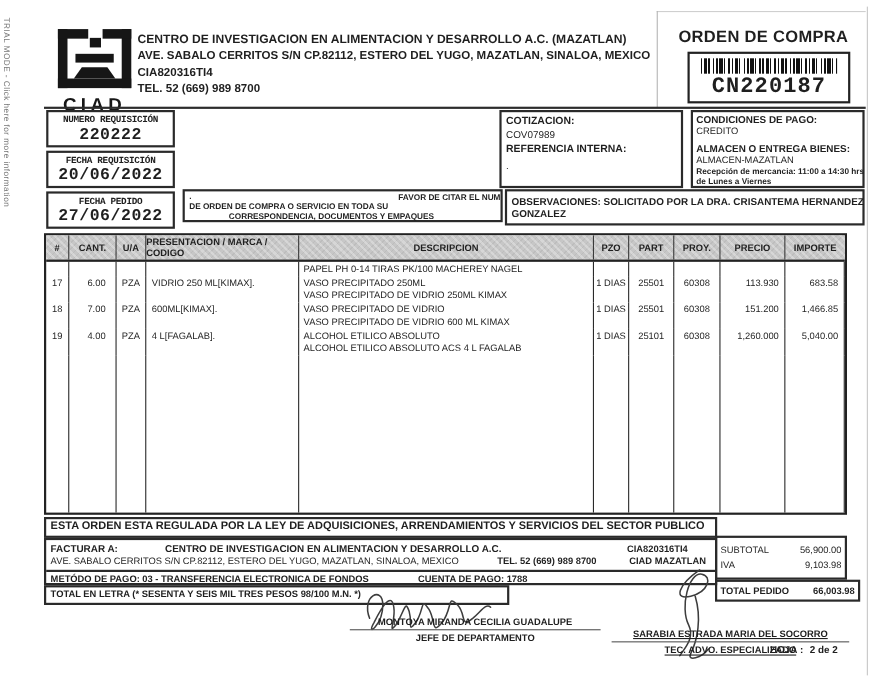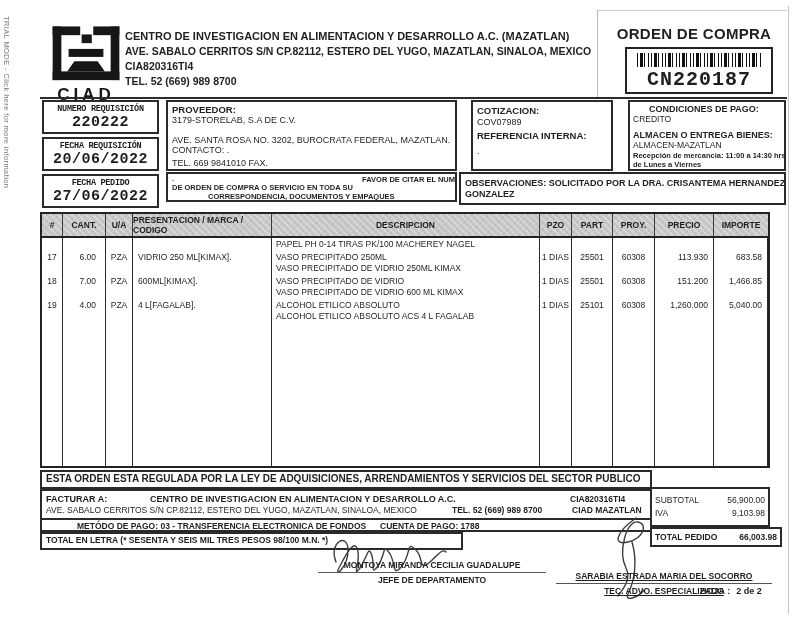--- a/index.html
+++ b/index.html
@@ -126,44 +126,37 @@
   </div>
   <div class="rq-box" style="top:137px;height:34px;">
     <div class="rq-label">FECHA REQUISICIÓN</div>
     <div class="rq-value">20/06/2022</div>
   </div>
   <div class="rq-box" style="top:174px;height:34px;">
     <div class="rq-label">FECHA PEDIDO</div>
     <div class="rq-value">27/06/2022</div>
   </div>
 
-  <div class="ibox" style="left:166px;top:100px;width:291px;height:71px;">
-    <div class="line f95 b" style="left:4px;top:2px;">PROVEEDOR:</div>
-    <div class="line f9" style="left:4px;top:13px;">3179-STORELAB, S.A DE C.V.</div>
-    <div class="line f9" style="left:4px;top:33px;">AVE. SANTA ROSA NO. 3202, BUROCRATA FEDERAL, MAZATLAN.</div>
-    <div class="line f9" style="left:4px;top:43px;">CONTACTO: .</div>
-    <div class="line f9 pre" style="left:4px;top:56px;">TEL.  669 9841010      FAX.</div>
-  </div>
 
   <div class="ibox" style="left:166px;top:172px;width:291px;height:30px;">
     <div class="line f75 b" style="left:4px;top:0px;">.</div>
     <div class="line f75 b" style="right:0px;top:1px;">FAVOR DE CITAR EL NUM</div>
     <div class="line f75 b" style="left:4px;top:9px;">DE ORDEN DE COMPRA O SERVICIO EN TODA SU</div>
     <div class="line f75 b" style="left:40px;top:18px;">CORRESPONDENCIA, DOCUMENTOS Y EMPAQUES</div>
   </div>
 
-  <div class="ibox" style="left:471px;top:100px;width:142px;height:71px;padding-left:44px;">
+  <div class="ibox" style="left:454px;top:100px;width:167px;height:71px;padding-left:44px;">
     <div class="line f95 b" style="left:4px;top:3px;">COTIZACION:</div>
     <div class="line f9" style="left:4px;top:15px;">COV07989</div>
     <div class="line f95 b" style="left:4px;top:28px;">REFERENCIA INTERNA:</div>
     <div class="line f9" style="left:4px;top:44px;">.</div>
   </div>
 
   <div class="ibox" style="left:628px;top:100px;width:158px;height:71px;">
-    <div class="line f9 b" style="left:19px;top:2px;">CONDICIONES DE PAGO:</div>
+    <div class="line f9 b" style="left:3px;top:2px;">CONDICIONES DE PAGO:</div>
     <div class="line f85" style="left:3px;top:12px;">CREDITO</div>
     <div class="line f9 b" style="left:3px;top:28px;">ALMACEN O ENTREGA BIENES:</div>
     <div class="line f85" style="left:3px;top:38px;">ALMACEN-MAZATLAN</div>
     <div class="line f75 b" style="left:3px;top:49px;">Recepción de mercancia: 11:00 a 14:30 hrs</div>
     <div class="line f75 b" style="left:3px;top:58px;">de Lunes a Viernes</div>
   </div>
 
   <div class="ibox" style="left:459px;top:172px;width:327px;height:33px;">
     <div class="line f9 b" style="left:4px;top:4px;">OBSERVACIONES: SOLICITADO POR LA DRA. CRISANTEMA HERNANDEZ</div>
     <div class="line f9 b" style="left:4px;top:15px;">GONZALEZ</div>
@@ -263,21 +256,21 @@
   <div class="reg-row">ESTA ORDEN ESTA REGULADA POR LA LEY DE ADQUISICIONES, ARRENDAMIENTOS Y SERVICIOS DEL SECTOR PUBLICO</div>
 
   <div class="fact-box">
     <div class="line f9 b" style="position:absolute;left:4px;top:3px;">FACTURAR A:</div>
     <div class="line f9 b" style="position:absolute;left:108px;top:3px;">CENTRO DE INVESTIGACION EN ALIMENTACION Y DESARROLLO A.C.</div>
     <div class="line f85 b" style="position:absolute;left:528px;top:3px;">CIA820316TI4</div>
     <div class="line f85" style="position:absolute;left:4px;top:14px;">AVE. SABALO CERRITOS S/N CP.82112, ESTERO DEL YUGO, MAZATLAN, SINALOA, MEXICO</div>
     <div class="line f85 b" style="position:absolute;left:410px;top:14px;">TEL. 52 (669) 989 8700</div>
     <div class="line f85 b" style="position:absolute;left:530px;top:14px;">CIAD MAZATLAN</div>
     <div class="fact-div"></div>
-    <div class="line f85 b" style="position:absolute;left:4px;top:30px;margin-left:31px;">METÓDO DE PAGO: 03 - TRANSFERENCIA ELECTRONICA DE FONDOS</div>
+    <div class="line f85 b" style="position:absolute;left:4px;top:30px;">METÓDO DE PAGO: 03 - TRANSFERENCIA ELECTRONICA DE FONDOS</div>
     <div class="line f85 b" style="position:absolute;left:338px;top:30px;">CUENTA DE PAGO: 1788</div>
   </div>
 
   <div class="letra-box">TOTAL EN LETRA (* SESENTA Y SEIS MIL TRES PESOS 98/100 M.N. *)</div>
 
   <div class="subtotal-box">
     <div class="srow">
       <span>SUBTOTAL</span>
       <span>56,900.00</span>
     </div>

